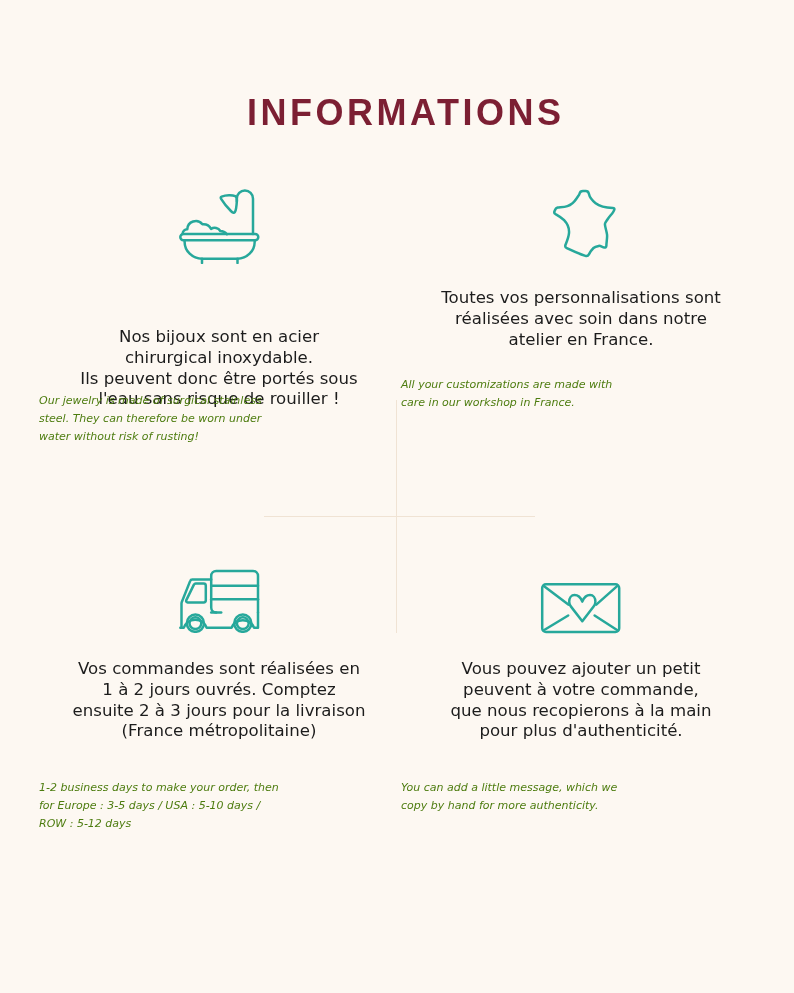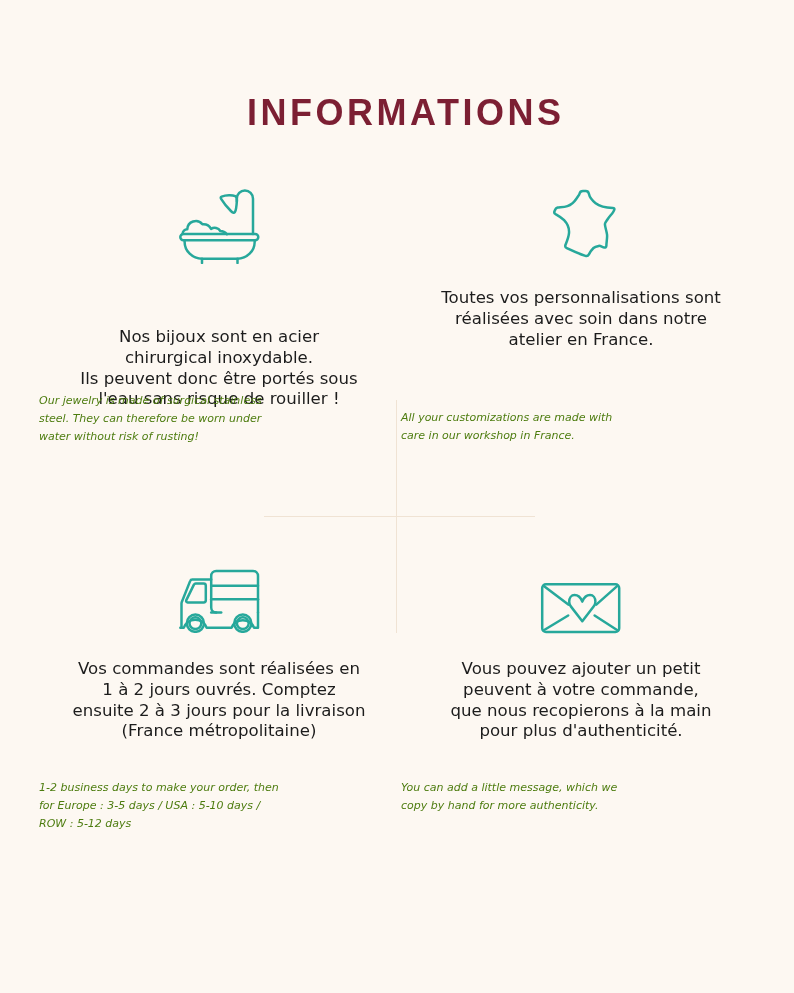--- a/index.html
+++ b/index.html
@@ -85,21 +85,21 @@
     <div class="icon-wrap" style="left:151px;top:189px;">
       <svg width="68" height="72" viewBox="0 0 68 72">
         <g stroke="#27A89B" stroke-width="2.5" fill="none" stroke-linecap="round" stroke-linejoin="round">
           <path d="M27.6 4.6 C28.0 2.8 29.2 2.1 31.0 2.1 L33.8 2.1 C35.7 2.1 36.4 2.8 36.8 4.6 C37.8 9.3 40.2 11.6 43.6 14.2 C48.6 18.0 54.8 18.7 60.8 19.0 C62.1 19.1 62.6 19.5 62.3 20.7 C61.7 23.2 58.3 26.4 55.8 30.0 C53.8 32.9 52.9 33.6 52.9 35.0 C52.9 37.8 54.5 41.7 55.0 45.3 C55.5 48.6 54.4 53.0 54.4 56.5 C54.4 58.3 53.2 59.0 51.6 58.4 C49.4 57.6 48.2 56.6 46.7 56.9 C44.6 57.3 42.8 57.8 41.5 59.0 C39.4 61.0 37.8 63.6 36.9 65.4 C36.1 67.0 35.0 67.4 33.4 66.9 C28.9 65.4 19.4 61.4 14.8 59.2 C13.1 58.4 12.9 57.3 13.6 55.6 C15.0 52.2 16.7 48.3 17.0 44.2 C17.4 39.7 15.6 34.9 12.1 31.2 C9.2 28.2 5.4 26.2 3.3 25.0 C2.1 24.3 2.0 23.6 2.5 22.3 C3.3 20.1 4.4 18.8 5.7 18.6 C8.1 18.2 11.9 18.3 15.4 17.1 C19.5 15.7 22.2 13.0 24.2 10.0 C26.4 6.7 27.3 6.0 27.6 4.6 Z"></path>
         </g>
       </svg>
     </div>
     <div class="fr" style="top:288px;">Toutes vos personnalisations sont
 réalisées avec soin dans notre
 atelier en France.</div>
-    <div class="en" style="top:409px;">All your customizations are made with
+    <div class="en" style="top:376px;">All your customizations are made with
 care in our workshop in France.</div>
   </div>
 
   <div class="card" style="left:39px;top:0;width:360px;">
     <div class="icon-wrap" style="left:137px;top:567px;">
       <svg width="86" height="66" viewBox="0 0 86 66">
         <g stroke="#27A89B" stroke-width="2.5" fill="none" stroke-linecap="round" stroke-linejoin="round">
           <path d="M40.2 45.6 a5 5 0 0 1 -5 -5 v-31.6 a5 5 0 0 1 5 -5 h36.8 a5 5 0 0 1 5 5 v36.6"></path>
           <path d="M35.2 18.8 h46.8"></path>
           <path d="M35.2 32.2 h46.8"></path>

